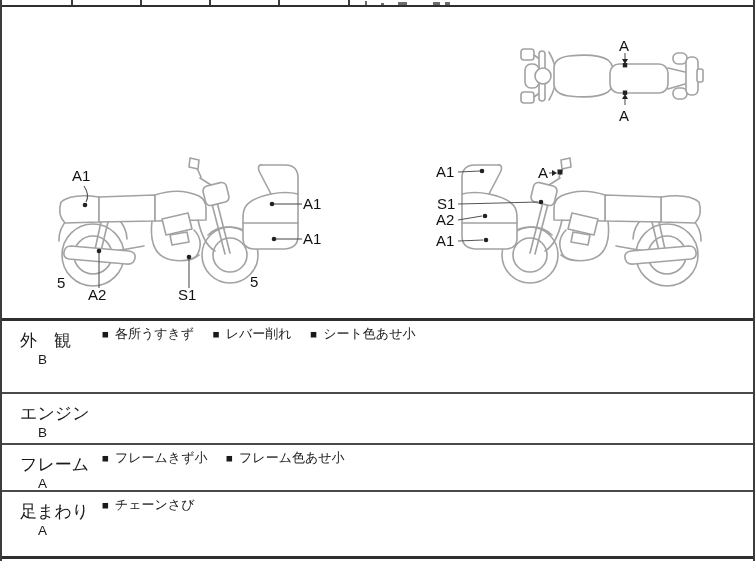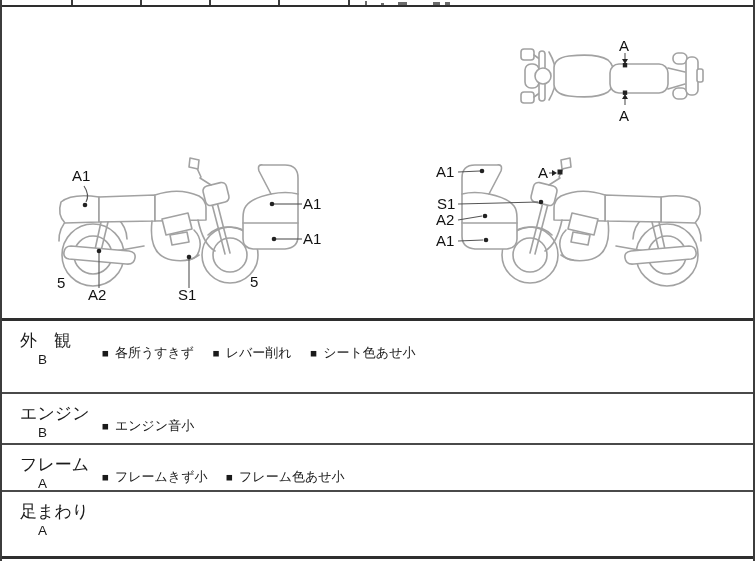--- a/index.html
+++ b/index.html
@@ -20,21 +20,21 @@
   .leader { fill:none; stroke:#555; stroke-width:1.1; }
   .dot { fill:#222; stroke:none; }
   .lbl { font-size:15px; font-weight:500; fill:#111; }
   
   .sep { position:absolute; left:0; width:751px; height:1.5px; background:#4a4a4a; }
   .sep.thick { height:2.5px; background:#2e2e2e; }
   
   .trow { position:absolute; left:0; width:751px; }
   .cat { position:absolute; left:18px; top:8px; font-size:17px; white-space:pre; }
   .grade { position:absolute; left:36px; top:31px; font-size:13.5px; }
-  .items { position:absolute; left:100px; top:23px; font-size:13px; white-space:nowrap; }
+  .items { position:absolute; left:100px; top:4px; font-size:13px; white-space:nowrap; }
   .item { margin-right:15px; }
   .bullet { margin-right:6px; font-size:11.5px; }
 </style>
 </head>
 <body>
 
 <div class="sheet">
 
   <div class="header-row">
     <div class="vdiv" style="left:69px"></div>
@@ -176,32 +176,32 @@
     <div class="items">
       <span class="item"><span class="bullet">■</span><span>各所うすきず</span></span>
       <span class="item"><span class="bullet">■</span><span>レバー削れ</span></span>
       <span class="item"><span class="bullet">■</span><span>シート色あせ小</span></span>
     </div>
   </div>
 
   <div class="trow" style="top:393.5px;height:49px">
     <span class="cat">エンジン</span>
     <span class="grade">B</span>
-    <div class="items">
-      <span class="item"><span class="bullet">■</span><span>エンジン音小</span></span>
-    </div>
   </div>
 
   <div class="trow" style="top:444.5px;height:42px">
     <span class="cat">フレーム</span>
     <span class="grade">A</span>
     <div class="items">
       <span class="item"><span class="bullet">■</span><span>フレームきず小</span></span>
       <span class="item"><span class="bullet">■</span><span>フレーム色あせ小</span></span>
     </div>
   </div>
 
   <div class="trow" style="top:491.5px;height:79px">
     <span class="cat">足まわり</span>
     <span class="grade">A</span>
+    <div class="items">
+      <span class="item"><span class="bullet">■</span><span>チェーンさび</span></span>
+    </div>
   </div>
 
 </div>
 
 </body></html>

